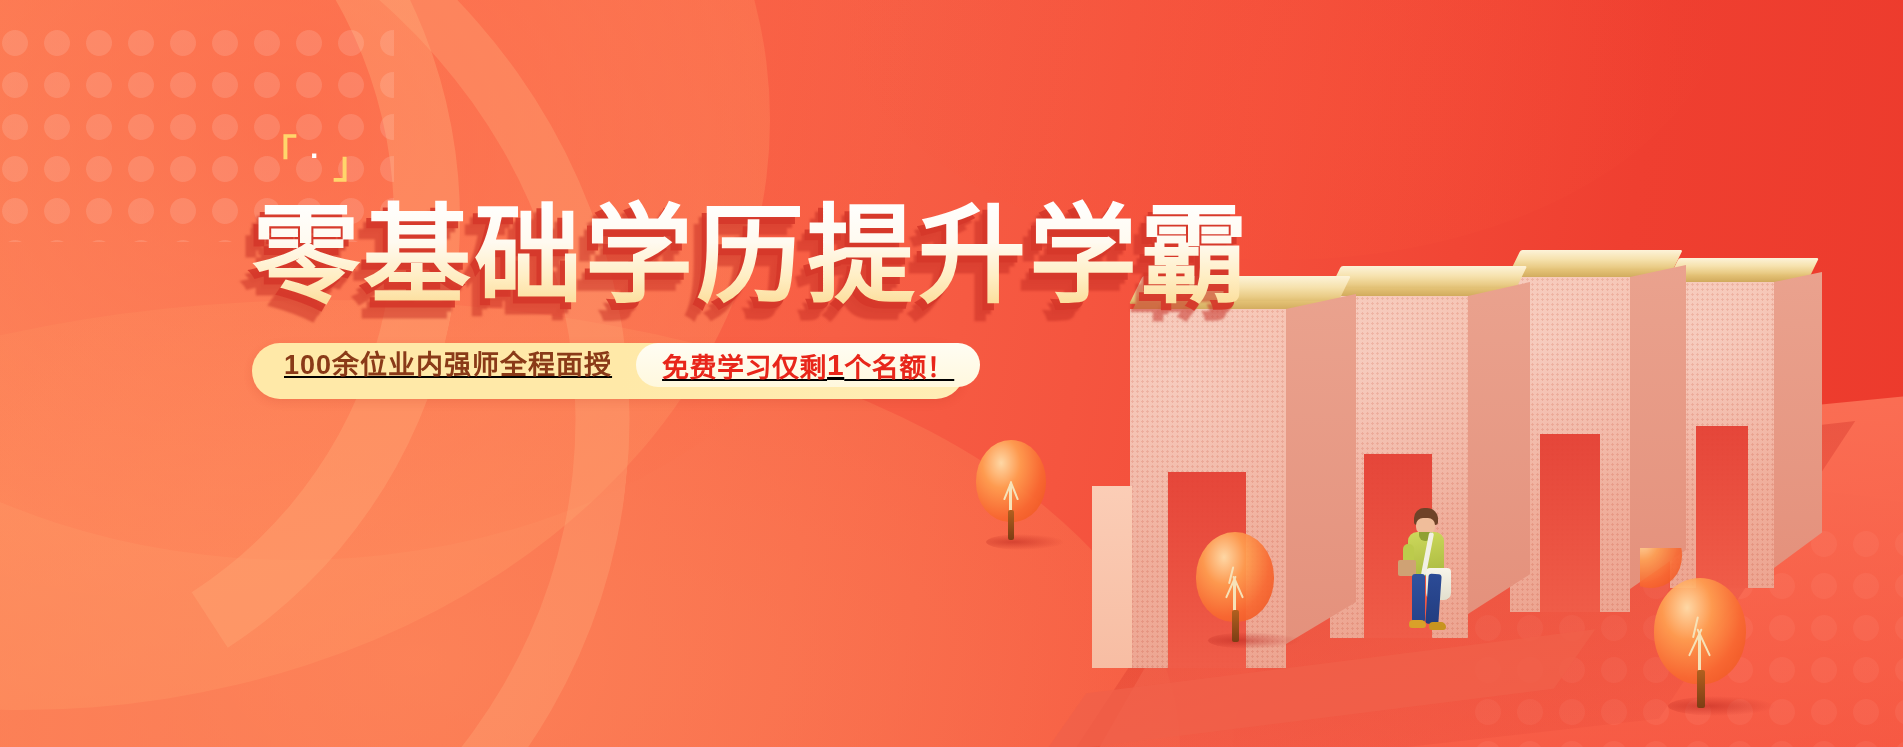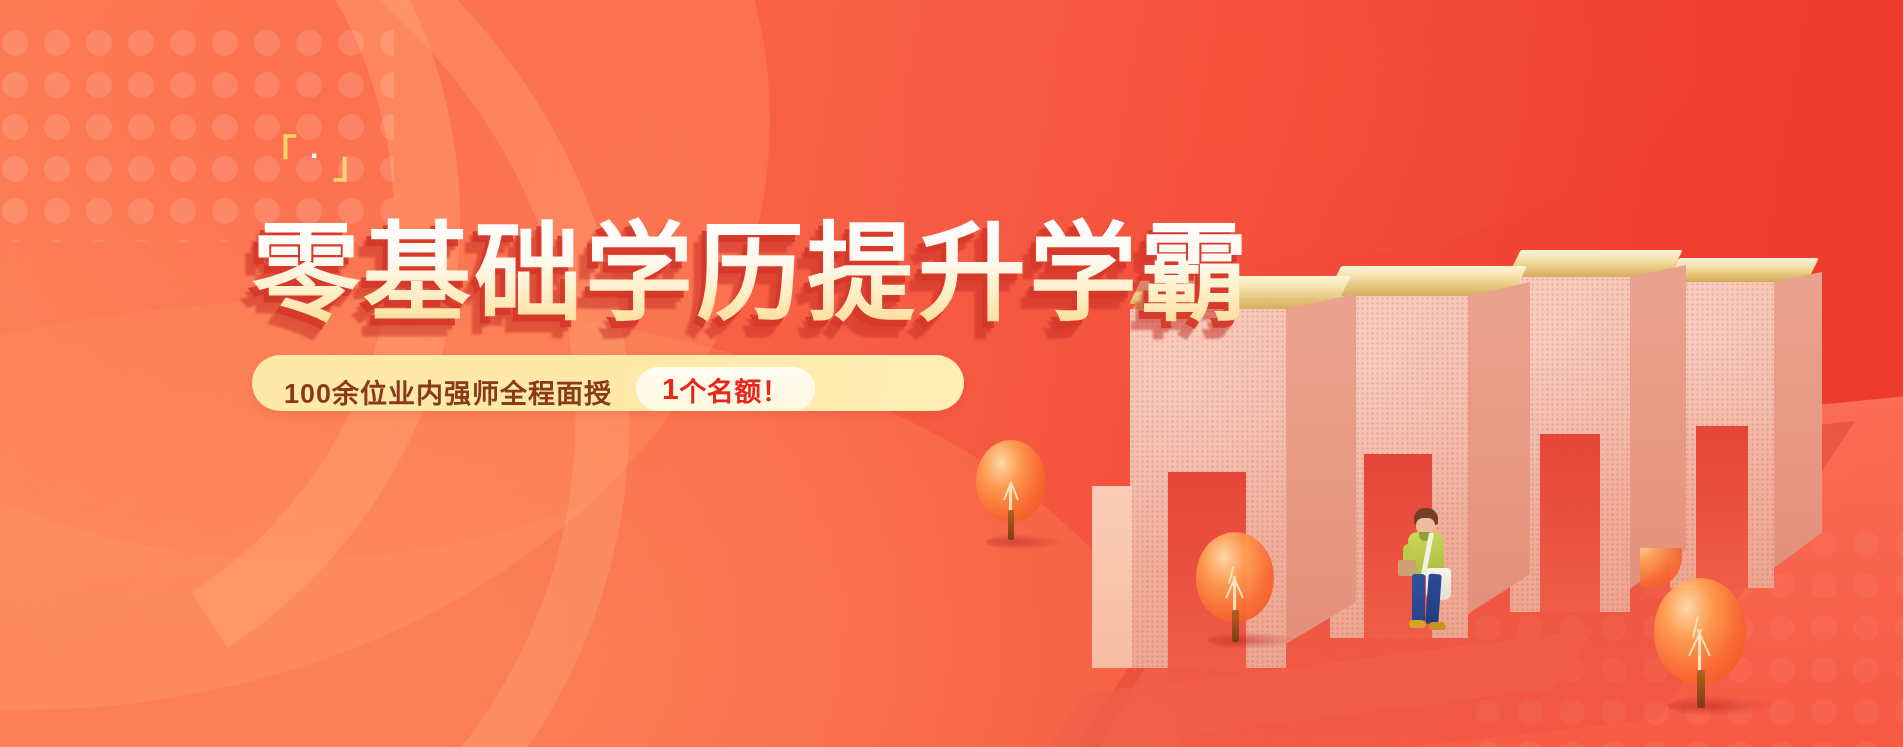--- a/index.html
+++ b/index.html
@@ -182,46 +182,47 @@
     color:#ffe08a;
     text-shadow:2px 2px 0 rgba(190,45,32,.45);
   }
   .sub-dot { color:#ffffff; margin:0 10px; font-size:30px; position:relative; top:-3px; }
   .sub-white {
     color:#ffffff;
     text-shadow:2px 2px 0 rgba(190,45,32,.30);
   }
 
   .headline {
-    margin-top:40px;
+    margin-top:22px;
     font-size:108px;
     font-weight:900;
     line-height:1.06;
     letter-spacing:3px;
     white-space:nowrap;
     background:linear-gradient(180deg, #ffffff 0%, #fffaf0 38%, #ffeec4 68%, #fbd98f 100%);
     -webkit-background-clip:text;
     background-clip:text;
     color:transparent;
     -webkit-text-fill-color:transparent;
     filter:
       drop-shadow(-5px 7px 0 rgba(214,56,42,.92))
       drop-shadow(-8px 11px 1px rgba(196,44,34,.55));
   }
 
   .badges {
-    margin-top:24px;
-    display:flex; align-items:flex-end;
+    margin-top:30px;
+    display:flex; align-items:flex-start;
     width:712px; height:56px;
     border-radius:28px;
     background:linear-gradient(95deg,#ffe9a8 0%, #ffe9a8 52%, #ffeeb6 100%);
     box-shadow:0 3px 10px rgba(180,40,28,.14);
     padding-left:32px;
     padding-right:8px;
     white-space:nowrap;
+    text-decoration:underline;
   }
   .badge-left {
     font-size:27px; font-weight:700; letter-spacing:1px;
     color:#8a3a18;
   }
   .badge-pill {
     margin-left:24px;
     display:flex; align-items:center; justify-content:center;
     height:44px;
     padding:0 26px;
@@ -382,20 +383,21 @@
       <span class="sub-bracket">「</span>
       <span class="sub-dot">·</span>
       <span class="sub-bracket close">」</span>
     </div>
 
     <h1 class="headline">零基础学历提升学霸班</h1>
 
     <div class="badges">
       <span class="badge-left">100余位业内强师全程面授</span>
       <span class="badge-pill">
+        <span>免费学习仅剩</span>
           <span class="num">1</span>
           <span>个名额！</span>
       </span>
     </div>
 
   </div>
 
 </div>
 
 </body></html>

